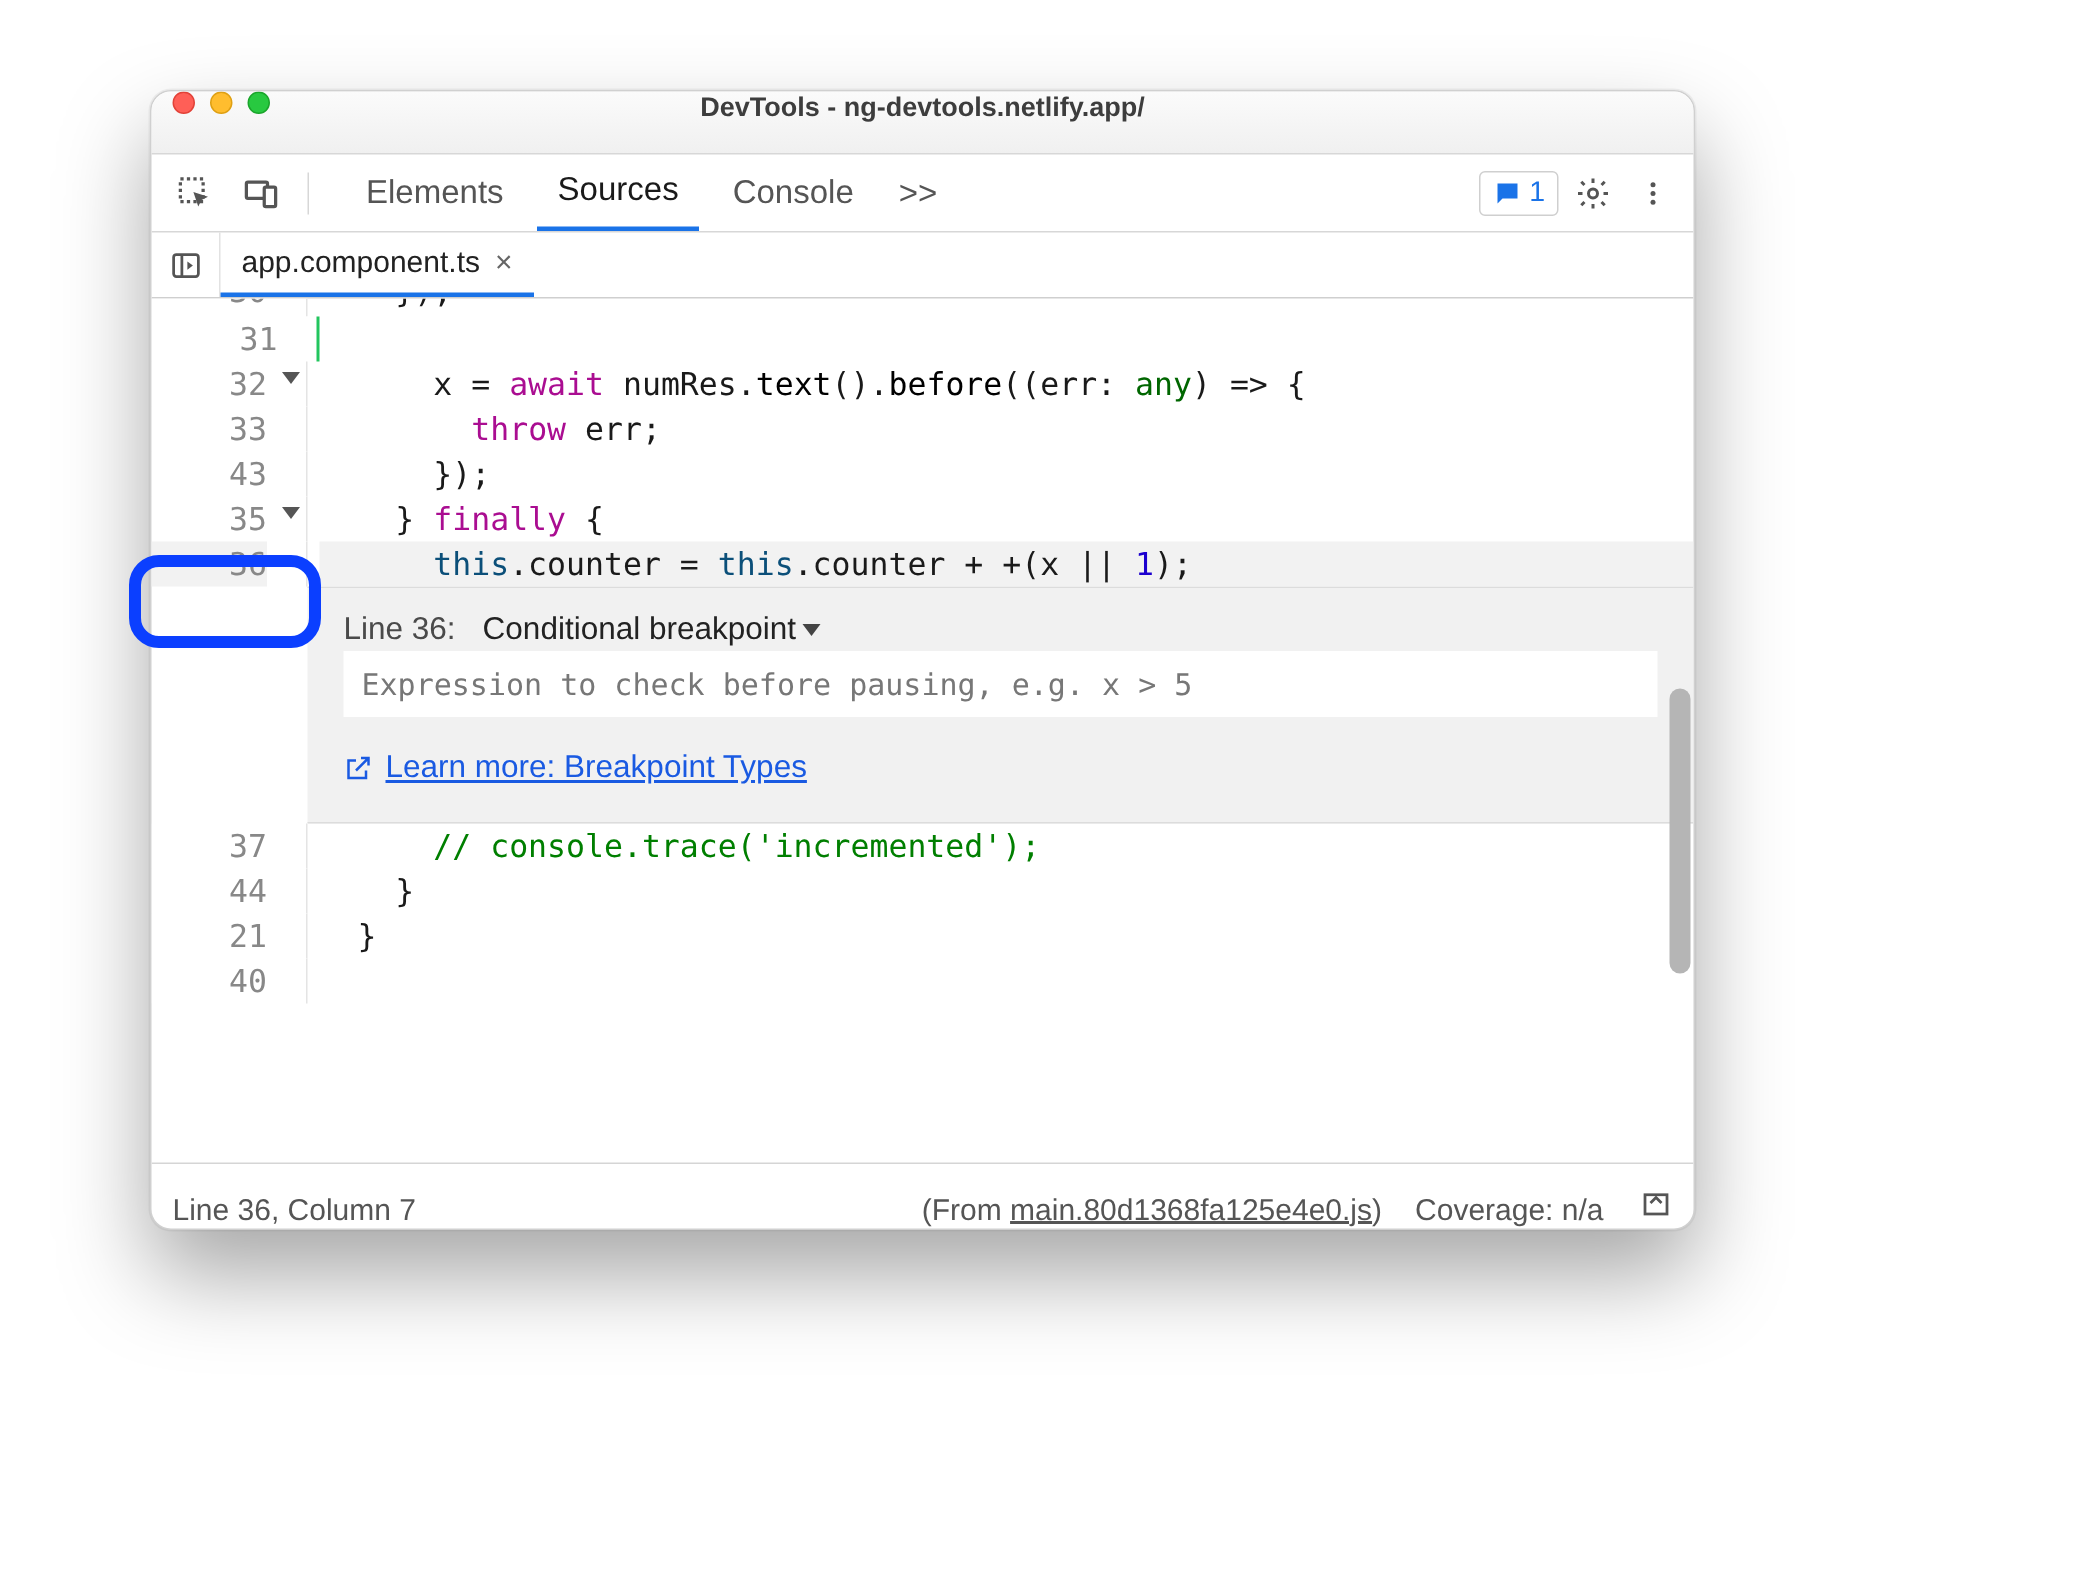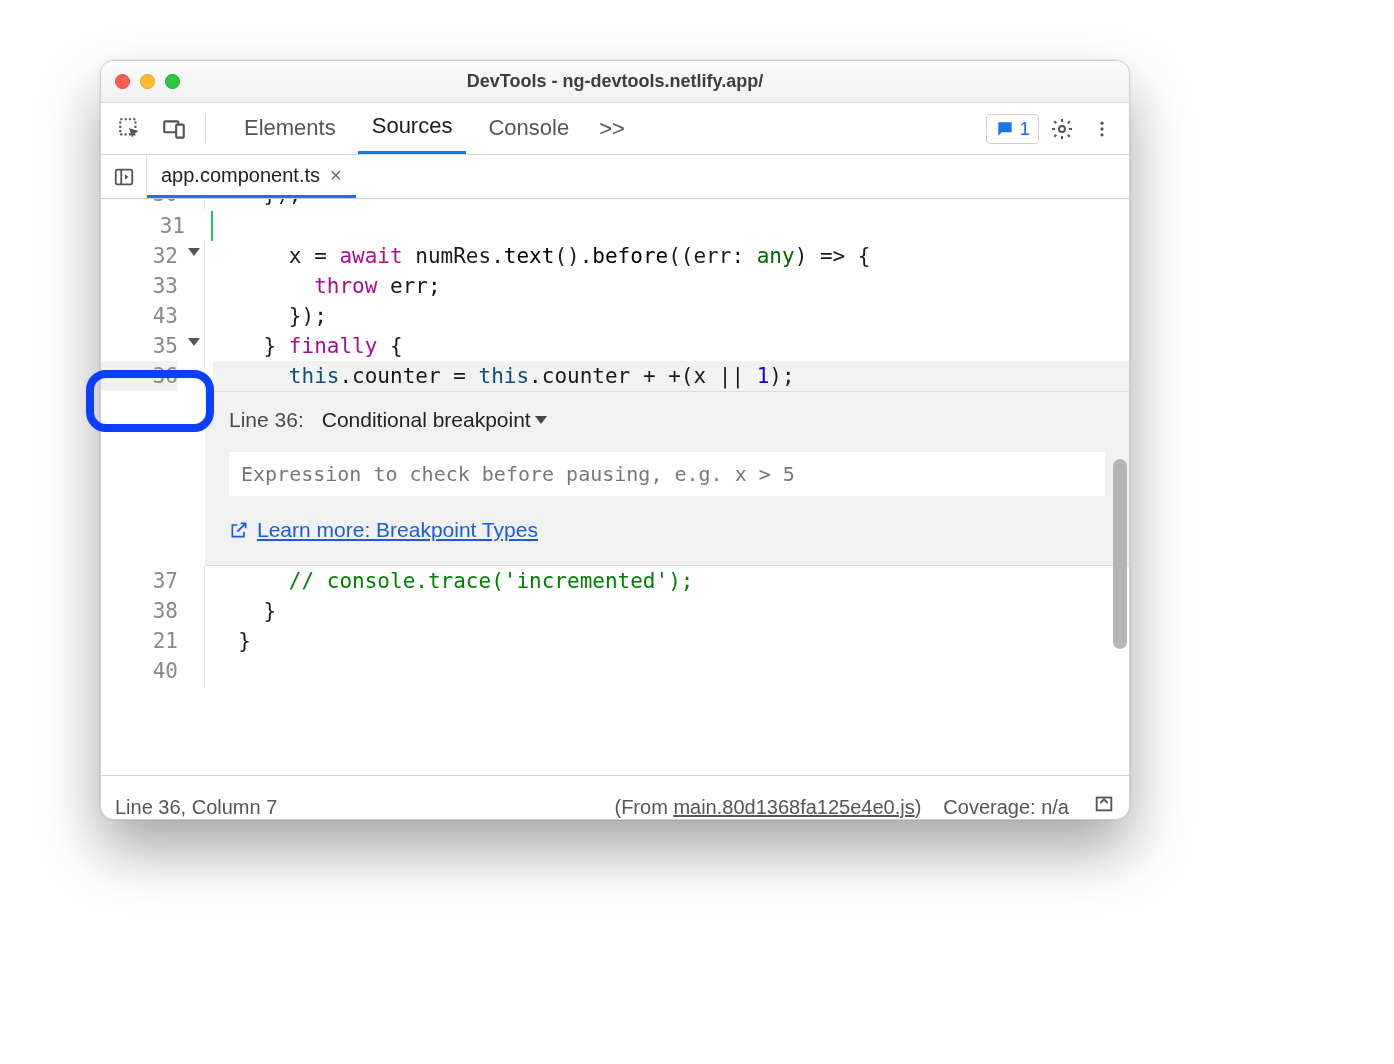--- a/index.html
+++ b/index.html
@@ -23,21 +23,21 @@
     overflow: hidden;
     display: flex;
     flex-direction: column;
   }
   
   .titlebar {
     height: 42px;
     background: linear-gradient(#fbfbfb,#f0f0f0);
     border-bottom: 1px solid #d7d7d7;
     display: flex;
-    align-items: center;
+    align-items: flex-start;
     padding: 0 14px;
     position: relative;
   }
   .traffic { display: flex; gap: 10px; }
   .dot { width: 15px; height: 15px; border-radius: 50%; }
   .dot.red { background: #ff5f57; border:1px solid #e24238;}
   .dot.yellow { background: #ffbd2e; border:1px solid #dfa013;}
   .dot.green { background: #28c940; border:1px solid #1ba52b;}
   .title {
     position: absolute;
@@ -168,21 +168,21 @@
     background: #f1f1f1;
     border-top: 1px solid #dcdcdc;
     border-bottom: 1px solid #dcdcdc;
     padding: 16px 24px 20px;
     font-family: -apple-system, sans-serif;
   }
   .bp-head {
     display:flex; align-items:center; gap: 18px;
     font-size: 21px;
     color:#4a4a4a;
-    margin-bottom: 20px;
+    margin-bottom: 2px;
   }
   .bp-type { color:#222; display:flex; align-items:center; gap:4px;}
   .bp-type .tri {
     width:0;height:0;border-left:6px solid transparent;border-right:6px solid transparent;border-top:8px solid #444;
   }
   .bp-input {
     width: 100%;
     background: #fff;
     border: none;
     padding: 10px 12px;
@@ -367,21 +367,21 @@
 </div>
         <div>
           <div style="display:flex">
             <div class="gutter" style="width:104px;border-right:1px solid #e4e4e4;flex:none">
               <div class="ln">37</div>
             </div>
             <div class="code" style="flex:1"><div class="line">      <span class="comment">// console.trace('incremented');</span></div></div>
           </div>
           <div style="display:flex">
             <div class="gutter" style="width:104px;border-right:1px solid #e4e4e4;flex:none">
-              <div class="ln">38</div>
+              <div class="ln">44</div>
             </div>
             <div class="code" style="flex:1"><div class="line">    }</div></div>
           </div>
           <div style="display:flex">
             <div class="gutter" style="width:104px;border-right:1px solid #e4e4e4;flex:none">
               <div class="ln">21</div>
             </div>
             <div class="code" style="flex:1"><div class="line">  }</div></div>
           </div>
           <div style="display:flex">

